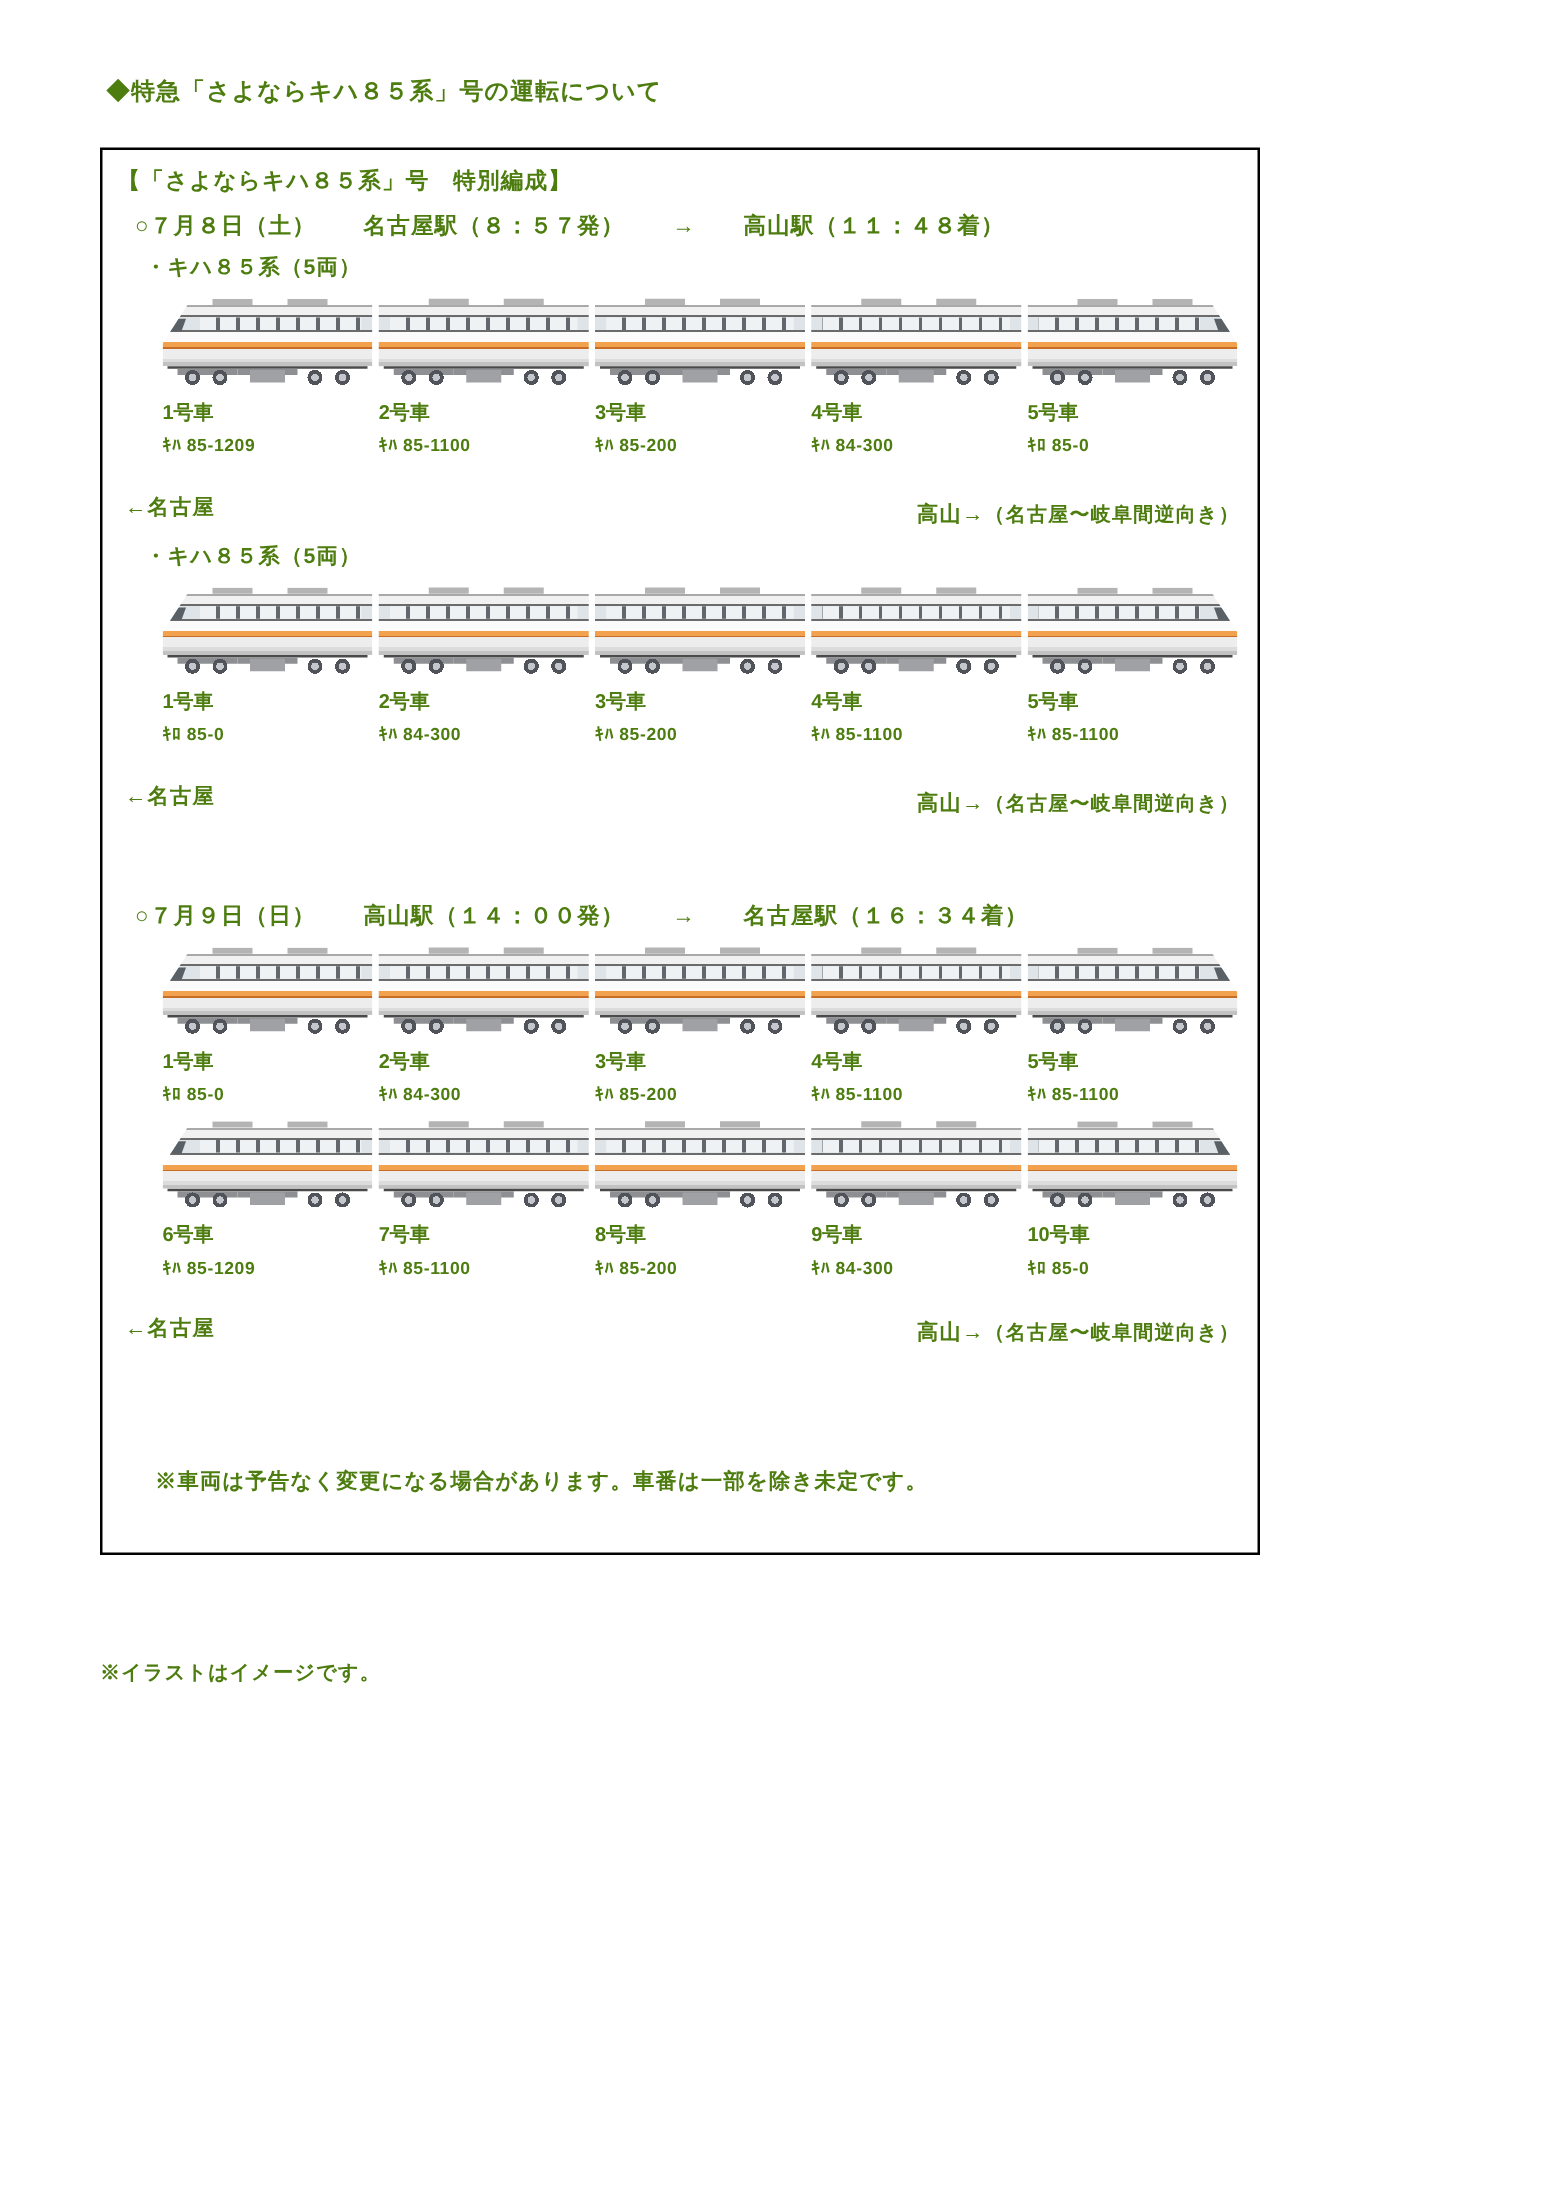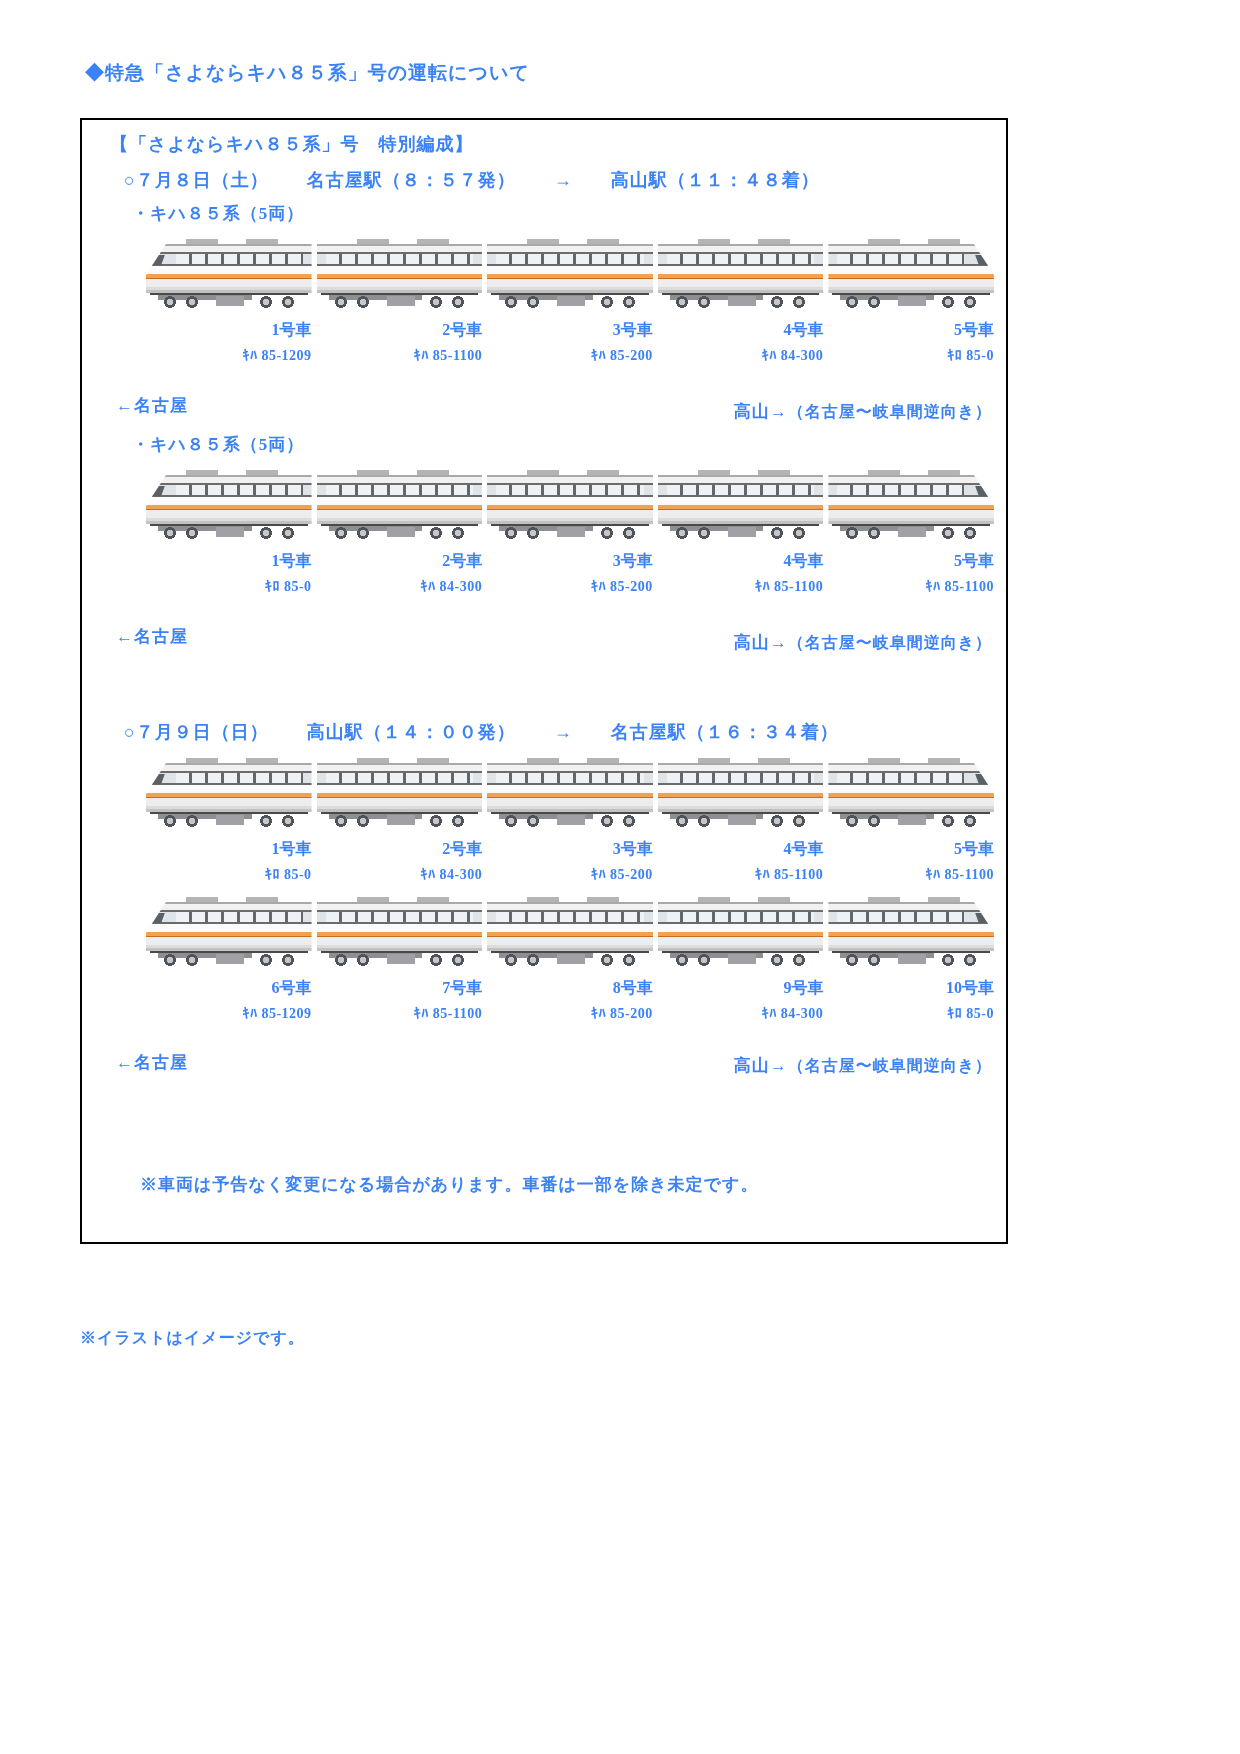--- a/index.html
+++ b/index.html
@@ -1,27 +1,27 @@
 <!DOCTYPE html>
 <html><head>
 <meta charset="utf-8">
 <style>
   html,body{margin:0;padding:0;background:#fff;}
   .page{width:1240px;height:1754px;position:relative;background:#fff;box-sizing:border-box;
-        padding-top:60px;font-family:Liberation Serif, serif;color:#3b82f6;}
+        padding-top:60px;font-family:Liberation Sans, sans-serif;color:#4d7c0f;}
   .title{margin:0 0 0 85px;font-size:19px;font-weight:bold;letter-spacing:1px;}
   .panel{box-sizing:border-box;margin:32px 0 0 80px;width:928px;border:2px solid #000;
-         padding:10px 12px 46px 28px;}
+         padding:10px 12px 46px 12px;}
   .panel-heading{font-size:18px;font-weight:bold;margin:2px 0 0 0;letter-spacing:1px;}
   .schedule{font-size:18px;font-weight:bold;margin:12px 0 0 14px;letter-spacing:1px;}
   .f2 .schedule,.f3 .schedule{margin-top:66px;}
   .trainset{font-size:17px;font-weight:bold;margin:10px 0 0 22px;letter-spacing:1px;}
   .train{display:flex;gap:5px;margin:14px 0 0 36px;}
   .labels{display:flex;gap:5px;margin:10px 0 0 36px;}
-  .lbl{width:168px;text-align:right;}
+  .lbl{width:168px;text-align:left;}
   .car-no{font-size:16px;font-weight:bold;}
   .car-model{font-size:14px;font-weight:bold;margin-top:7px;letter-spacing:0.5px;}
   .car{width:168px;}
   .shell{height:54px;position:relative;
     background:
       linear-gradient(#b4b4b4,#b4b4b4) 40px 0/32px 5px no-repeat,
       linear-gradient(#b4b4b4,#b4b4b4) 100px 0/32px 5px no-repeat,
       linear-gradient(to bottom,
         rgba(0,0,0,0) 0 5px,
         #a9a9a9 5px 7px,

